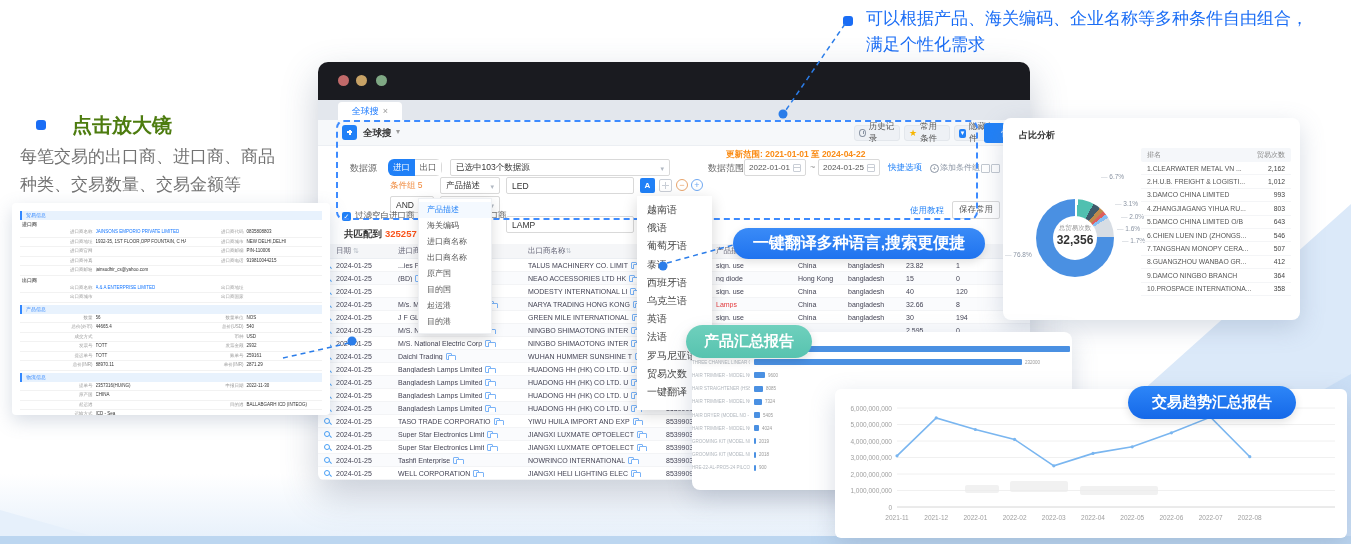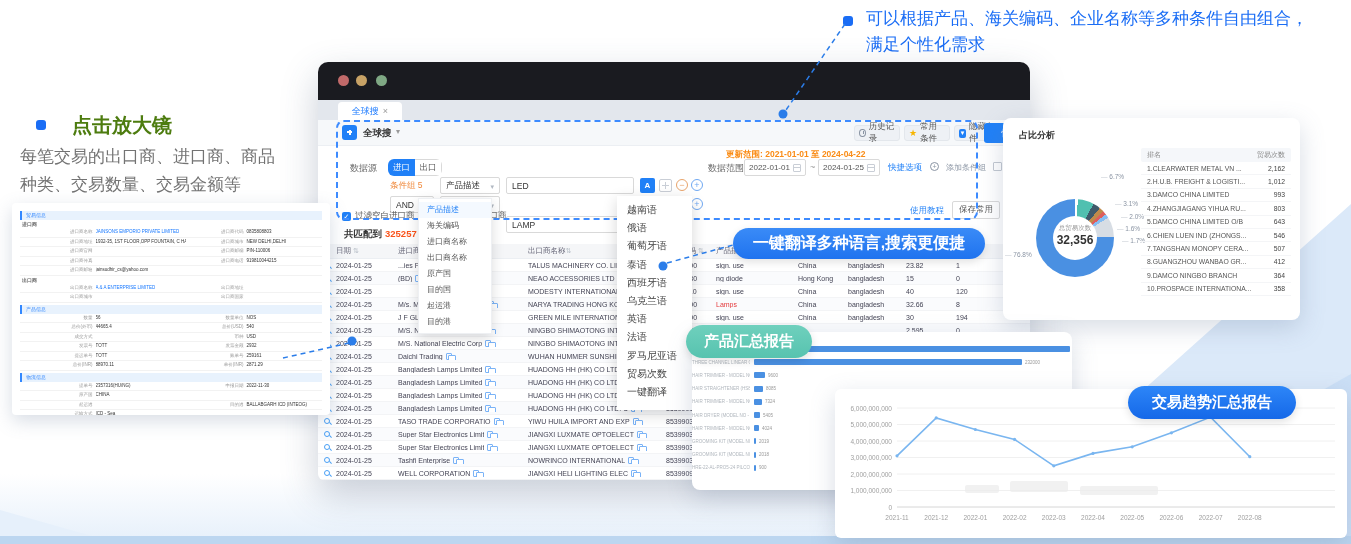--- a/index.html
+++ b/index.html
@@ -89,21 +89,21 @@
 #grp-label{position:absolute;left:72px;top:80px;font-size:8.5px;color:#f0883a}
 .ticon-tr{position:absolute;width:15px;height:15px;background:#2080f7;border-radius:2px;color:#fff;font-size:8px;font-weight:bold;
  display:flex;align-items:center;justify-content:center}
 .ticon-tr::after{content:"A"}
 .ticon-grid{position:absolute;width:13px;height:13px;border:1px solid #c9ced6;border-radius:2px;
  background-image:linear-gradient(#c9ced6,#c9ced6),linear-gradient(#c9ced6,#c9ced6);background-size:7px 1px,1px 7px;background-position:2px 5px,5px 2px;background-repeat:no-repeat}
 .ticon-minus{position:absolute;width:12px;height:12px;border:1px solid #e8a46b;border-radius:50%;color:#e8a46b;font-size:9px;line-height:10px;text-align:center}
 .ticon-minus::after{content:"−"}
 .ticon-plus{position:absolute;width:12px;height:12px;border:1px solid #6fa8f2;border-radius:50%;color:#6fa8f2;font-size:9px;line-height:10px;text-align:center}
 .ticon-plus::after{content:"+"}
-#add-group{position:absolute;left:612px;top:62px;font-size:8px;color:#8a94a3;display:flex;align-items:flex-start;gap:7px}
+#add-group{position:absolute;left:612px;top:62px;font-size:8px;color:#8a94a3;display:flex;align-items:flex-end;gap:1px}
 .plus-ic{width:9px;height:9px;border:1px solid #8a94a3;border-radius:50%;font-size:7px;line-height:8px;text-align:center;color:#8a94a3}
 .plus-ic::after{content:"+"}
 .sq-ic{width:9px;height:9px;border:1px solid #c2c8d0;border-radius:1px}
 .cbrow{position:absolute;display:flex;align-items:center;gap:4px;font-size:8.5px;color:#555}
 .cb{width:9px;height:9px;background:#2080f7;border-radius:2px;color:#fff;font-size:7px;line-height:9px;text-align:center}
 .cb::after{content:"✓"}
 #lnk-tutorial{position:absolute;left:592px;top:105px;font-size:8.5px;color:#2080f7}
 .wbtn{position:absolute;top:101px;height:18px;background:#fff;border:1px solid #d9d9d9;border-radius:2px;font-size:8.5px;color:#555;
  display:flex;align-items:center;justify-content:center}
 #btn-save{left:634px;width:48px}
@@ -131,21 +131,21 @@
 .name-txt{overflow:hidden;white-space:nowrap}
 
 
 #dash-box{left:336px;top:120px;width:642px;height:100px;border:2px dashed #3d8bff;border-radius:8px;z-index:9;pointer-events:none}
 #connectors{left:0;top:0;width:1351px;height:544px;z-index:40;pointer-events:none}
 
 
 #field-menu{left:418px;top:198px;width:74px;background:#fff;border:1px solid #eef0f3;box-shadow:0 4px 12px rgba(0,0,0,.14);z-index:11;padding:3px 0}
 #field-menu .mi{height:16px;line-height:16px;padding-left:8px;font-size:8px;color:#555}
 #field-menu .mi.sel-item{color:#2080f7;background:#f4f9ff}
-#lang-menu{left:617px;top:196px;width:75px;height:214px;background:#fff;box-shadow:0 4px 14px rgba(0,0,0,.16);z-index:12;padding:5px 0}
+#lang-menu{left:637px;top:196px;width:75px;height:214px;background:#fff;box-shadow:0 4px 14px rgba(0,0,0,.16);z-index:12;padding:5px 0}
 #lang-menu .mi{height:18.2px;line-height:18.2px;padding-left:10px;font-size:10px;color:#444}
 
 
 #donut-panel{left:1003px;top:118px;width:297px;height:202px;background:#fff;border-radius:8px;
  box-shadow:0 8px 24px rgba(100,120,150,.25);z-index:20}
 #donut-title{position:absolute;left:16px;top:11px;font-size:9px;font-weight:bold;color:#333}
 #donut{position:absolute;left:33px;top:81px;width:78px;height:78px;border-radius:50%}
 #donut::after{content:"";position:absolute;left:17px;top:17px;width:44px;height:44px;border-radius:50%;background:#fff}
 #donut-center{position:absolute;left:18px;top:106px;width:108px;text-align:center;z-index:2}
 #donut-center .cl{font-size:6.5px;color:#999}
@@ -339,20 +339,24 @@
           <span>快</span>
         </div>
       </div>
 
       <div id="update-range">更新范围: 2021-01-01 至 2024-04-22</div>
 
       <span class="flabel" style="left:32px;top:62px">数据源</span>
       <div class="seg" style="left:70px;top:59px">
         <span class="on">进口</span>
         <span class="off">出口</span>
+      </div>
+      <div class="sel" style="left:132px;top:59px;width:220px">
+        <span>已选中103个数据源</span>
+          <span class="cr"></span>
       </div>
       <span class="flabel" style="left:390px;top:62px">数据范围</span>
       <div class="dinp" style="left:426px;top:59px;width:62px">
         <span>2022-01-01</span>
           <span class="cal"></span>
       </div>
       <span class="flabel" style="left:492px;top:62px;color:#999">~</span>
       <div class="dinp" style="left:500px;top:59px;width:62px">
         <span>2024-01-25</span>
           <span class="cal"></span>

